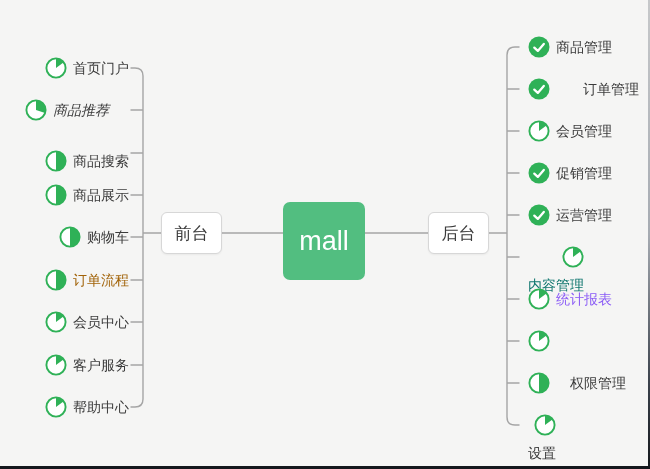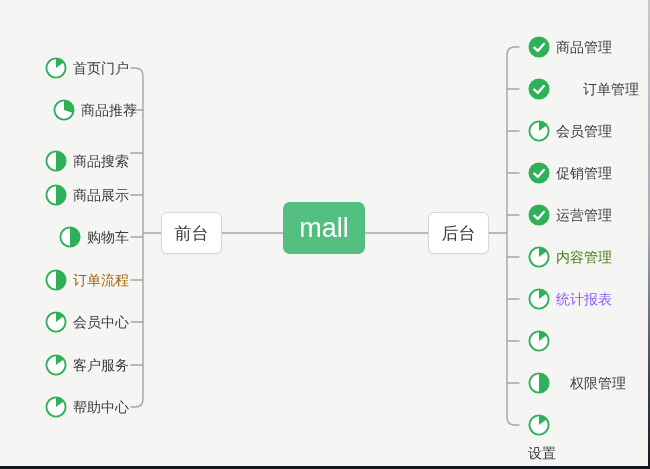--- a/index.html
+++ b/index.html
@@ -7,31 +7,31 @@
     position:relative;width:650px;height:469px;overflow:hidden;
     background:#f5f5f4;
     font-family:"Liberation Sans","DejaVu Sans",sans-serif;
   }
   #connectors{position:absolute;left:0;top:0;width:650px;height:469px;}
   .node{
     position:absolute;display:flex;align-items:center;justify-content:center;
     box-sizing:border-box;cursor:default;
   }
   .root{
-    left:283px;top:202px;width:82px;height:52px;
+    left:283px;top:202px;width:82px;height:78px;
     background:#52be80;color:#ffffff;font-size:27px;border-radius:7px;
   }
   .branch{
     background:#ffffff;border:1px solid #d7d7d7;border-radius:6px;
     font-size:17px;color:#3b3b3b;box-shadow:0 1px 2px rgba(0,0,0,0.05);
   }
   #front-node{left:161px;top:212px;width:61px;height:42px;}
   #back-node{left:428px;top:212px;width:61px;height:42px;}
   .item{
-    position:absolute;display:flex;align-items:flex-start;gap:6px;height:22px;
+    position:absolute;display:flex;align-items:flex-end;gap:6px;height:22px;
     font-size:14px;color:#3b3b3b;white-space:nowrap;
   }
   .item .icon{width:22px;height:22px;flex:0 0 22px;display:block;}
   .item .label{line-height:22px;}
   .edge-right{
     position:absolute;top:0;right:0;width:2px;height:469px;
     background:linear-gradient(to bottom,#c6c8ca 0%,#a6abb2 50%,#3a414b 82%,#14171c 100%);
   }
   .edge-bottom{
     position:absolute;left:0;bottom:0;width:650px;height:3px;background:#14171c;
@@ -52,21 +52,21 @@
   <div class="node branch" id="back-node" style="border-color: rgb(215, 215, 215); background: rgb(255, 255, 255); color: rgb(59, 59, 59);">后台</div>
 
   <div id="left-items">
       <div class="item" style="top: 57px; right: 521px; color: rgb(59, 59, 59);">
         <svg class="icon" width="22" height="22" viewBox="0 0 22 22">
     <circle cx="11" cy="11" r="9.6" fill="#ffffff" stroke="#2fb157" stroke-width="1.9"></circle>
     <path d="M11,11 L11,1.4000000000000004 A9.6,9.6 0 0 1 18.77,5.36 Z" fill="#2fb157"></path>
         </svg>
         <span class="label">首页门户</span>
       </div>
-      <div class="item" style="top: 99px; right: 513px; color: rgb(59, 59, 59);">
+      <div class="item" style="top: 99px; right: 541px; color: rgb(59, 59, 59); font-style: italic;">
         <svg class="icon" width="22" height="22" viewBox="0 0 22 22">
     <circle cx="11" cy="11" r="9.6" fill="#ffffff" stroke="#2fb157" stroke-width="1.9"></circle>
     <path d="M11,11 L11,1.4000000000000004 A9.6,9.6 0 0 1 20.13,13.97 Z" fill="#2fb157"></path>
         </svg>
         <span class="label">商品推荐</span>
       </div>
       <div class="item" style="top: 142px; right: 521px; color: rgb(59, 59, 59); margin-top: 8px;">
         <svg class="icon" width="22" height="22" viewBox="0 0 22 22">
     <circle cx="11" cy="11" r="9.6" fill="#ffffff" stroke="#2fb157" stroke-width="1.9"></circle>
     <path d="M11,11 L11,1.4000000000000004 A9.6,9.6 0 0 1 11.00,20.60 Z" fill="#2fb157"></path>
@@ -145,21 +145,21 @@
         </svg>
         <span class="label">促销管理</span>
       </div>
       <div class="item" style="top: 204px; left: 528px; color: rgb(59, 59, 59);">
         <svg class="icon" width="22" height="22" viewBox="0 0 22 22">
       <circle cx="11" cy="11" r="10.5" fill="#2fb157"></circle>
       <path d="M6.3,11.6 L9.8,14.9 L15.8,7.9" fill="none" stroke="#ffffff" stroke-width="2.3" stroke-linecap="round" stroke-linejoin="round"></path>
         </svg>
         <span class="label">运营管理</span>
       </div>
-      <div class="item" style="top: 246px; left: 528px; color: #4d7c0f;">
+      <div class="item" style="top: 246px; left: 528px; color: #0f766e; flex-direction: column;">
         <svg class="icon" width="22" height="22" viewBox="0 0 22 22">
     <circle cx="11" cy="11" r="9.6" fill="#ffffff" stroke="#2fb157" stroke-width="1.9"></circle>
     <path d="M11,11 L11,1.4000000000000004 A9.6,9.6 0 0 1 18.77,5.36 Z" fill="#2fb157"></path>
         </svg>
         <span class="label">内容管理</span>
       </div>
       <div class="item" style="top: 288px; left: 528px; color: #8b5cf6;">
         <svg class="icon" width="22" height="22" viewBox="0 0 22 22">
     <circle cx="11" cy="11" r="9.6" fill="#ffffff" stroke="#2fb157" stroke-width="1.9"></circle>
     <path d="M11,11 L11,1.4000000000000004 A9.6,9.6 0 0 1 18.77,5.36 Z" fill="#2fb157"></path>

